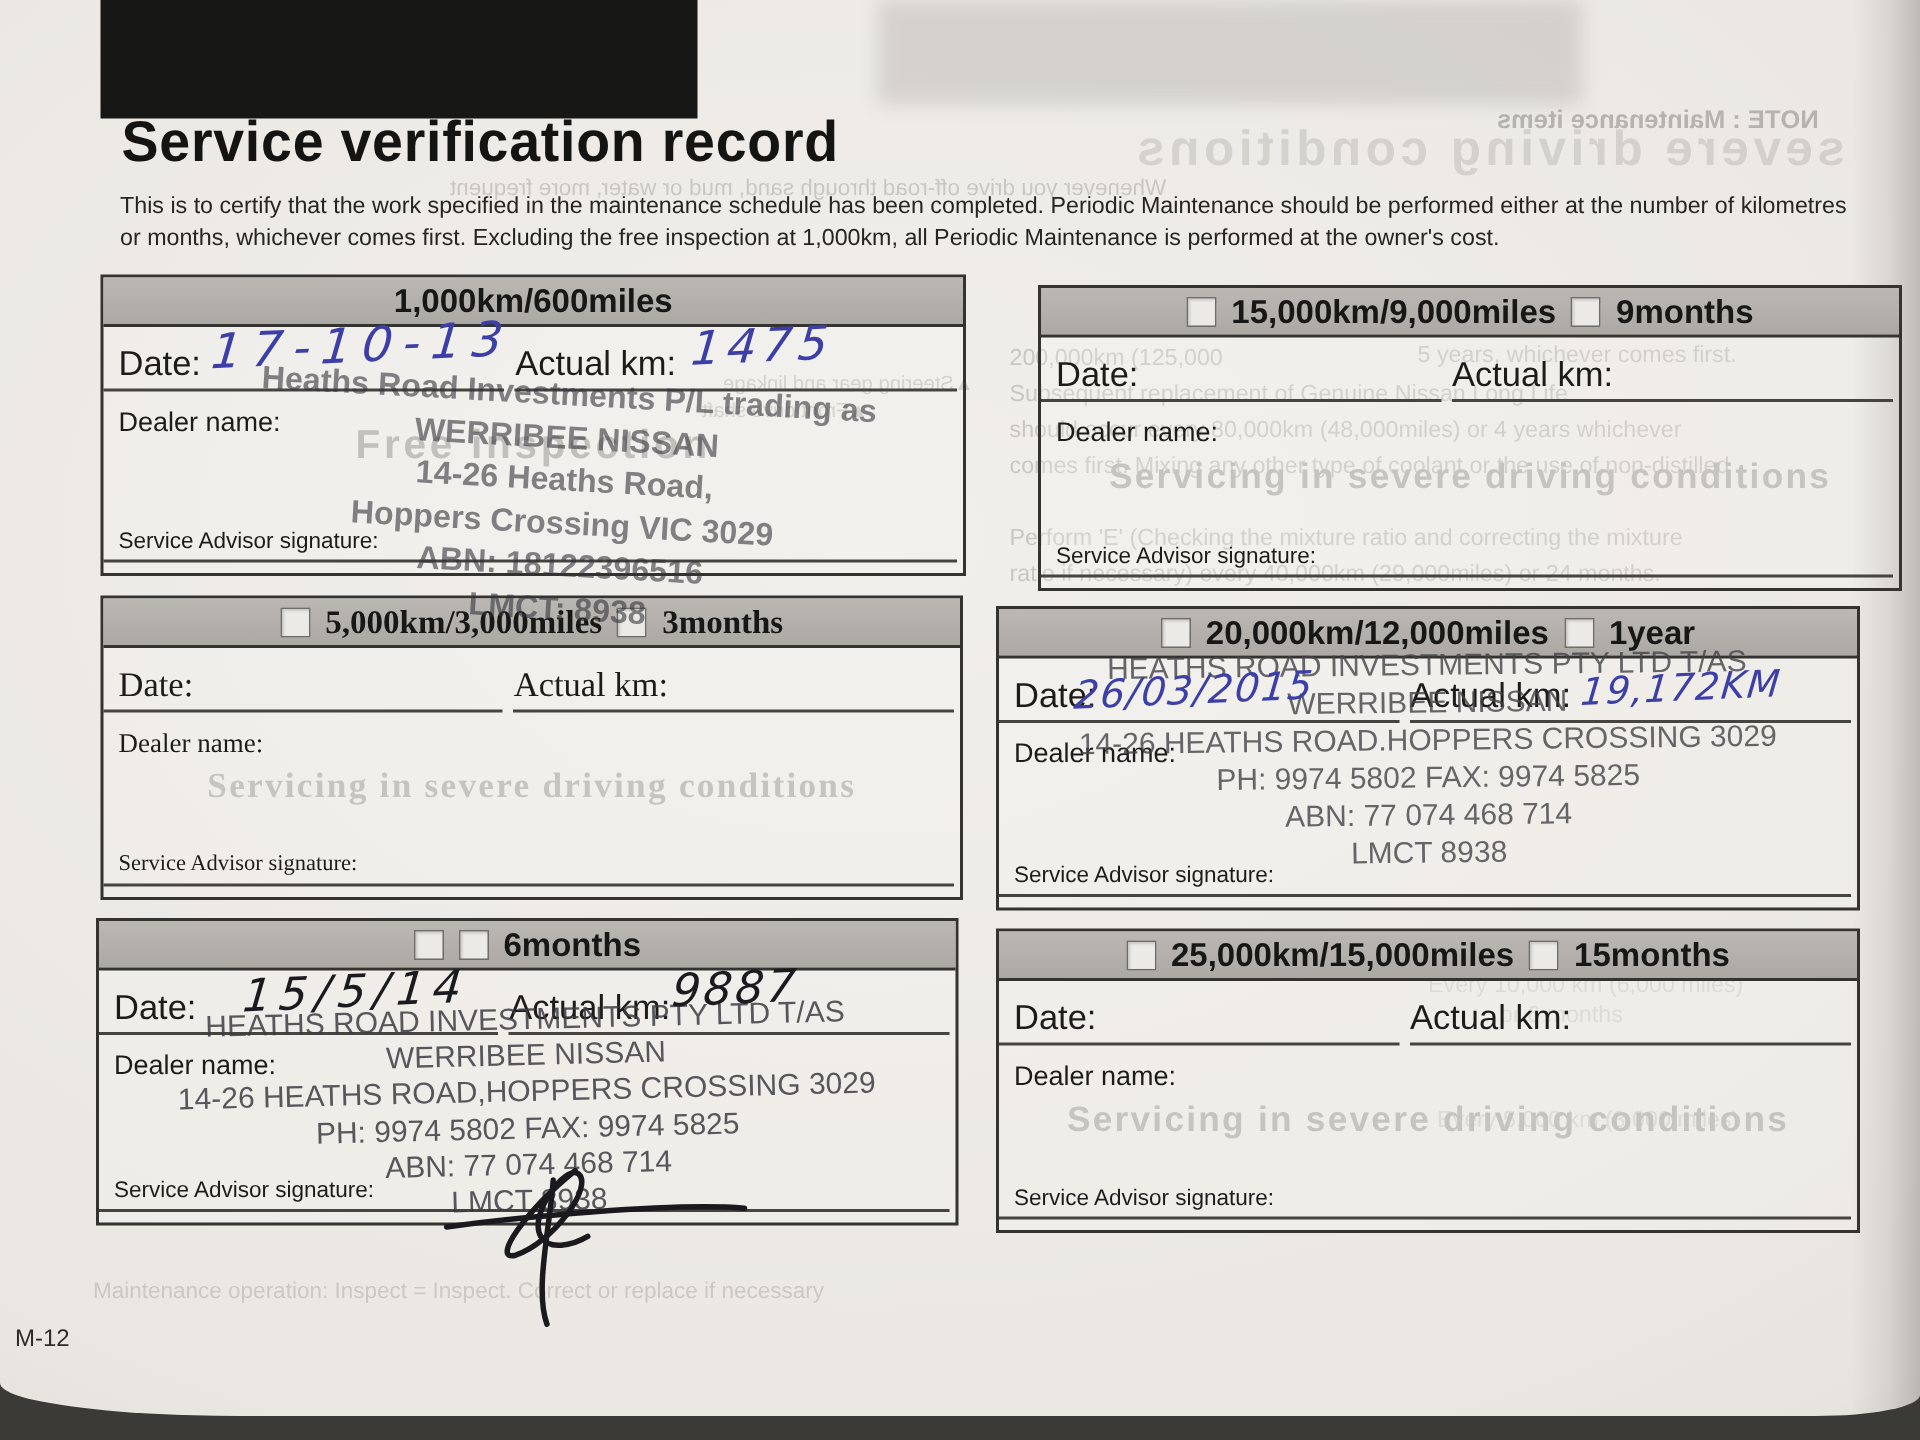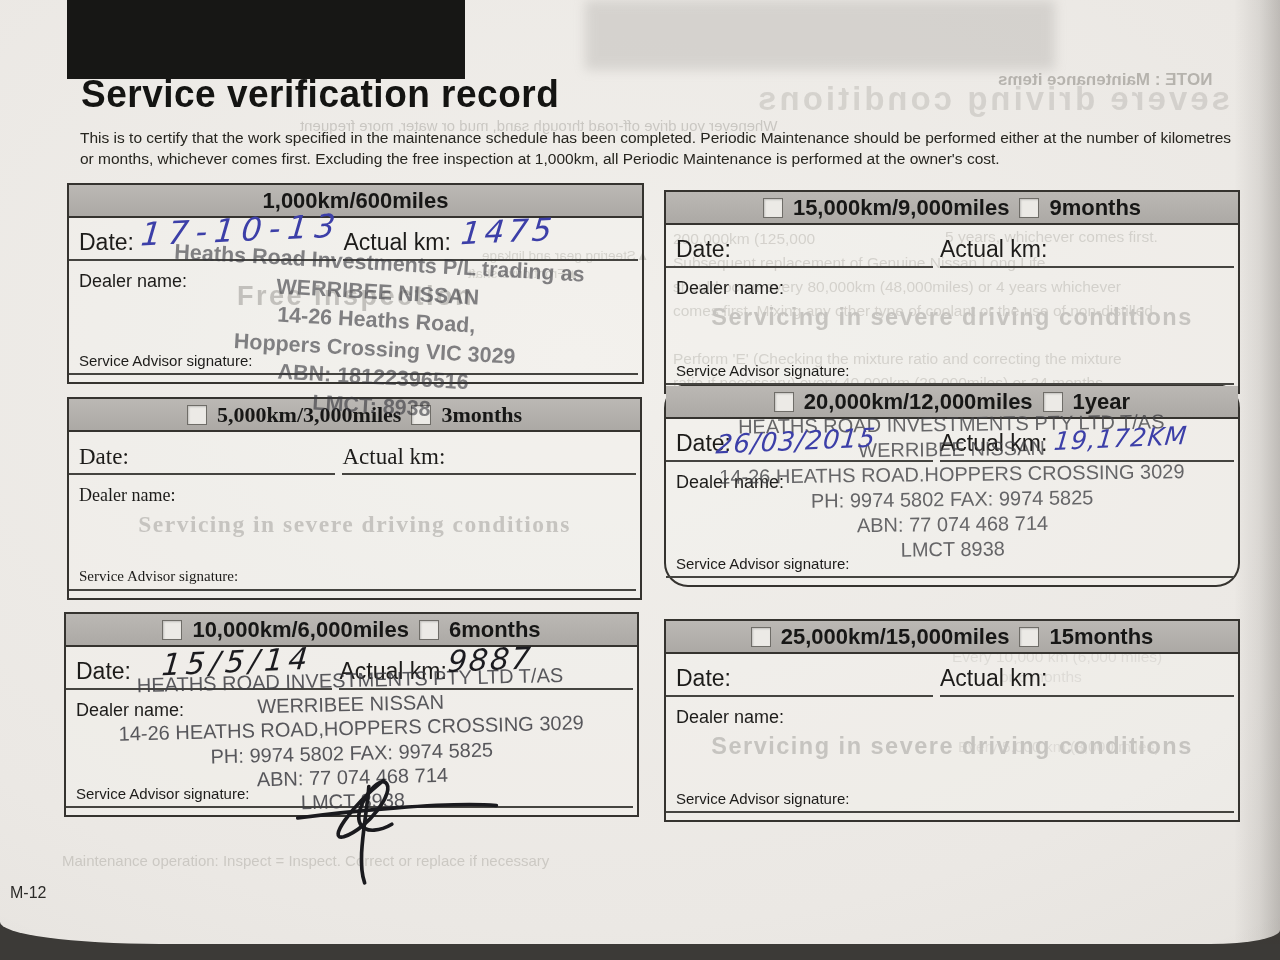--- a/index.html
+++ b/index.html
@@ -41,23 +41,23 @@
   .g-b2b { left:673px; top:254px; } .g-b2c { left:673px; top:278px; }
   .g-b2d { left:673px; top:302px; } .g-b2e { left:673px; top:350px; }
   .g-b2f { left:673px; top:374px; }
   .g-b6a { left:952px; top:648px; opacity:.3; } .g-b6b { left:1000px; top:668px; opacity:.3; }
   .g-b6c { left:958px; top:738px; opacity:.3; }
   .g-bottom { left:62px; top:852px; font-size:15px; opacity:.45; color:#a6a39c; }
 
   
   .sbox { position:absolute; border:2px solid #35332f; background:rgba(252,250,247,0.22); }
   .box1 { left:67px;  top:183px; width:573px; height:197px; }
-  .box2 { left:664px; top:190px; width:572px; height:200px; }
+  .box2 { left:692px; top:190px; width:572px; height:200px; }
   .box3 { left:67px;  top:397px; width:571px; height:199px;font-family:Liberation Serif, serif; }
-  .box4 { left:664px; top:384px; width:572px; height:199px;border-radius:24px; }
+  .box4 { left:664px; top:404px; width:572px; height:199px; }
   .box5 { left:64px;  top:612px; width:571px; height:201px; }
   .box6 { left:664px; top:619px; width:572px; height:199px; }
 
   .box-header { height:33px; box-sizing:border-box; border-bottom:2px solid #35332f;
     background:linear-gradient(180deg,#bbb8b4 0%, #aca9a5 100%);
     display:flex; align-items:center; justify-content:center; gap:10px;
     font-weight:bold; font-size:22px; color:#171716; position:relative; z-index:2; }
   .cbx { width:18px; height:18px; background:#eceae6; border:1.5px solid #6f6d68;
     box-shadow:inset 1px 1px 2px rgba(0,0,0,0.18); flex:0 0 auto; }
 
@@ -236,21 +236,20 @@
       <span class="hw hw-date blue">26/03/2015</span>
       <span class="hw hw-km blue">19,172KM</span>
       <div class="signature-row">
         <span>Service Advisor signature:</span>
       </div>
     </div>
 
     <div class="sbox box5">
       <div class="box-header">
         <span class="cbx"></span>
-        <span class="hdr-label">10,000km/6,000miles</span>
         <span class="cbx"></span>
         <span class="hdr-label">6months</span>
       </div>
       <div class="field-row">
         <div class="cell cell-date">
           <span>Date:</span>
         </div>
         <div class="cell cell-km">
           <span>Actual km:</span>
         </div>

